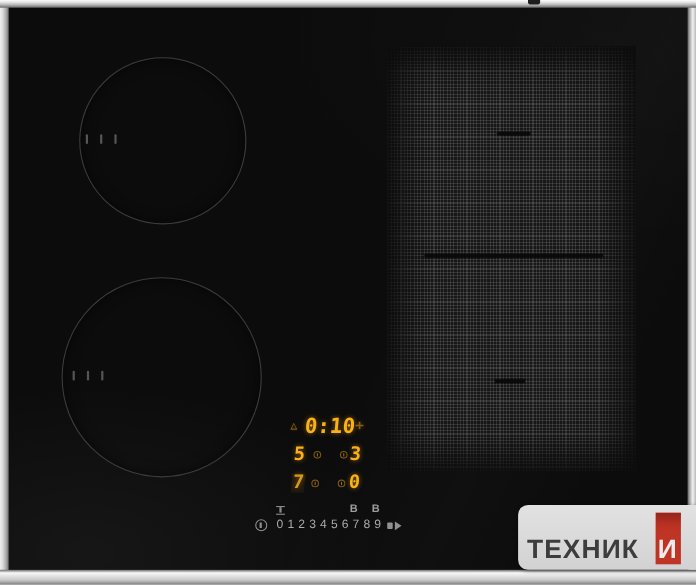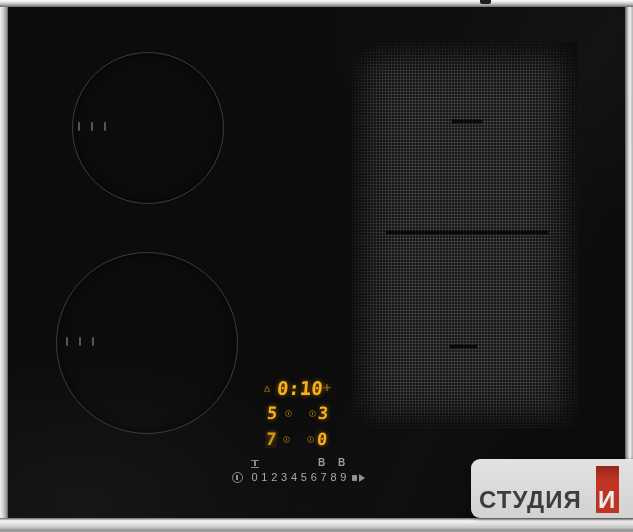--- a/index.html
+++ b/index.html
@@ -154,19 +154,19 @@
     <span class="arrow"></span>
   </div>
 
   <div class="abs frame-left"></div>
   <div class="abs frame-right"></div>
   <div class="abs frame-top"></div>
   <div class="abs frame-bottom"></div>
   <div class="abs frame-notch"></div>
 
   <div class="abs watermark">
-    <div class="wm-line wm-line2">СТУДИЯ</div>
+    <div class="wm-line wm-line2">ТЕХНИК</div>
     <div class="wm-red">
       <span class="wm-accent">И</span>
     </div>
   </div>
 
 </div>
 
 </body></html>

